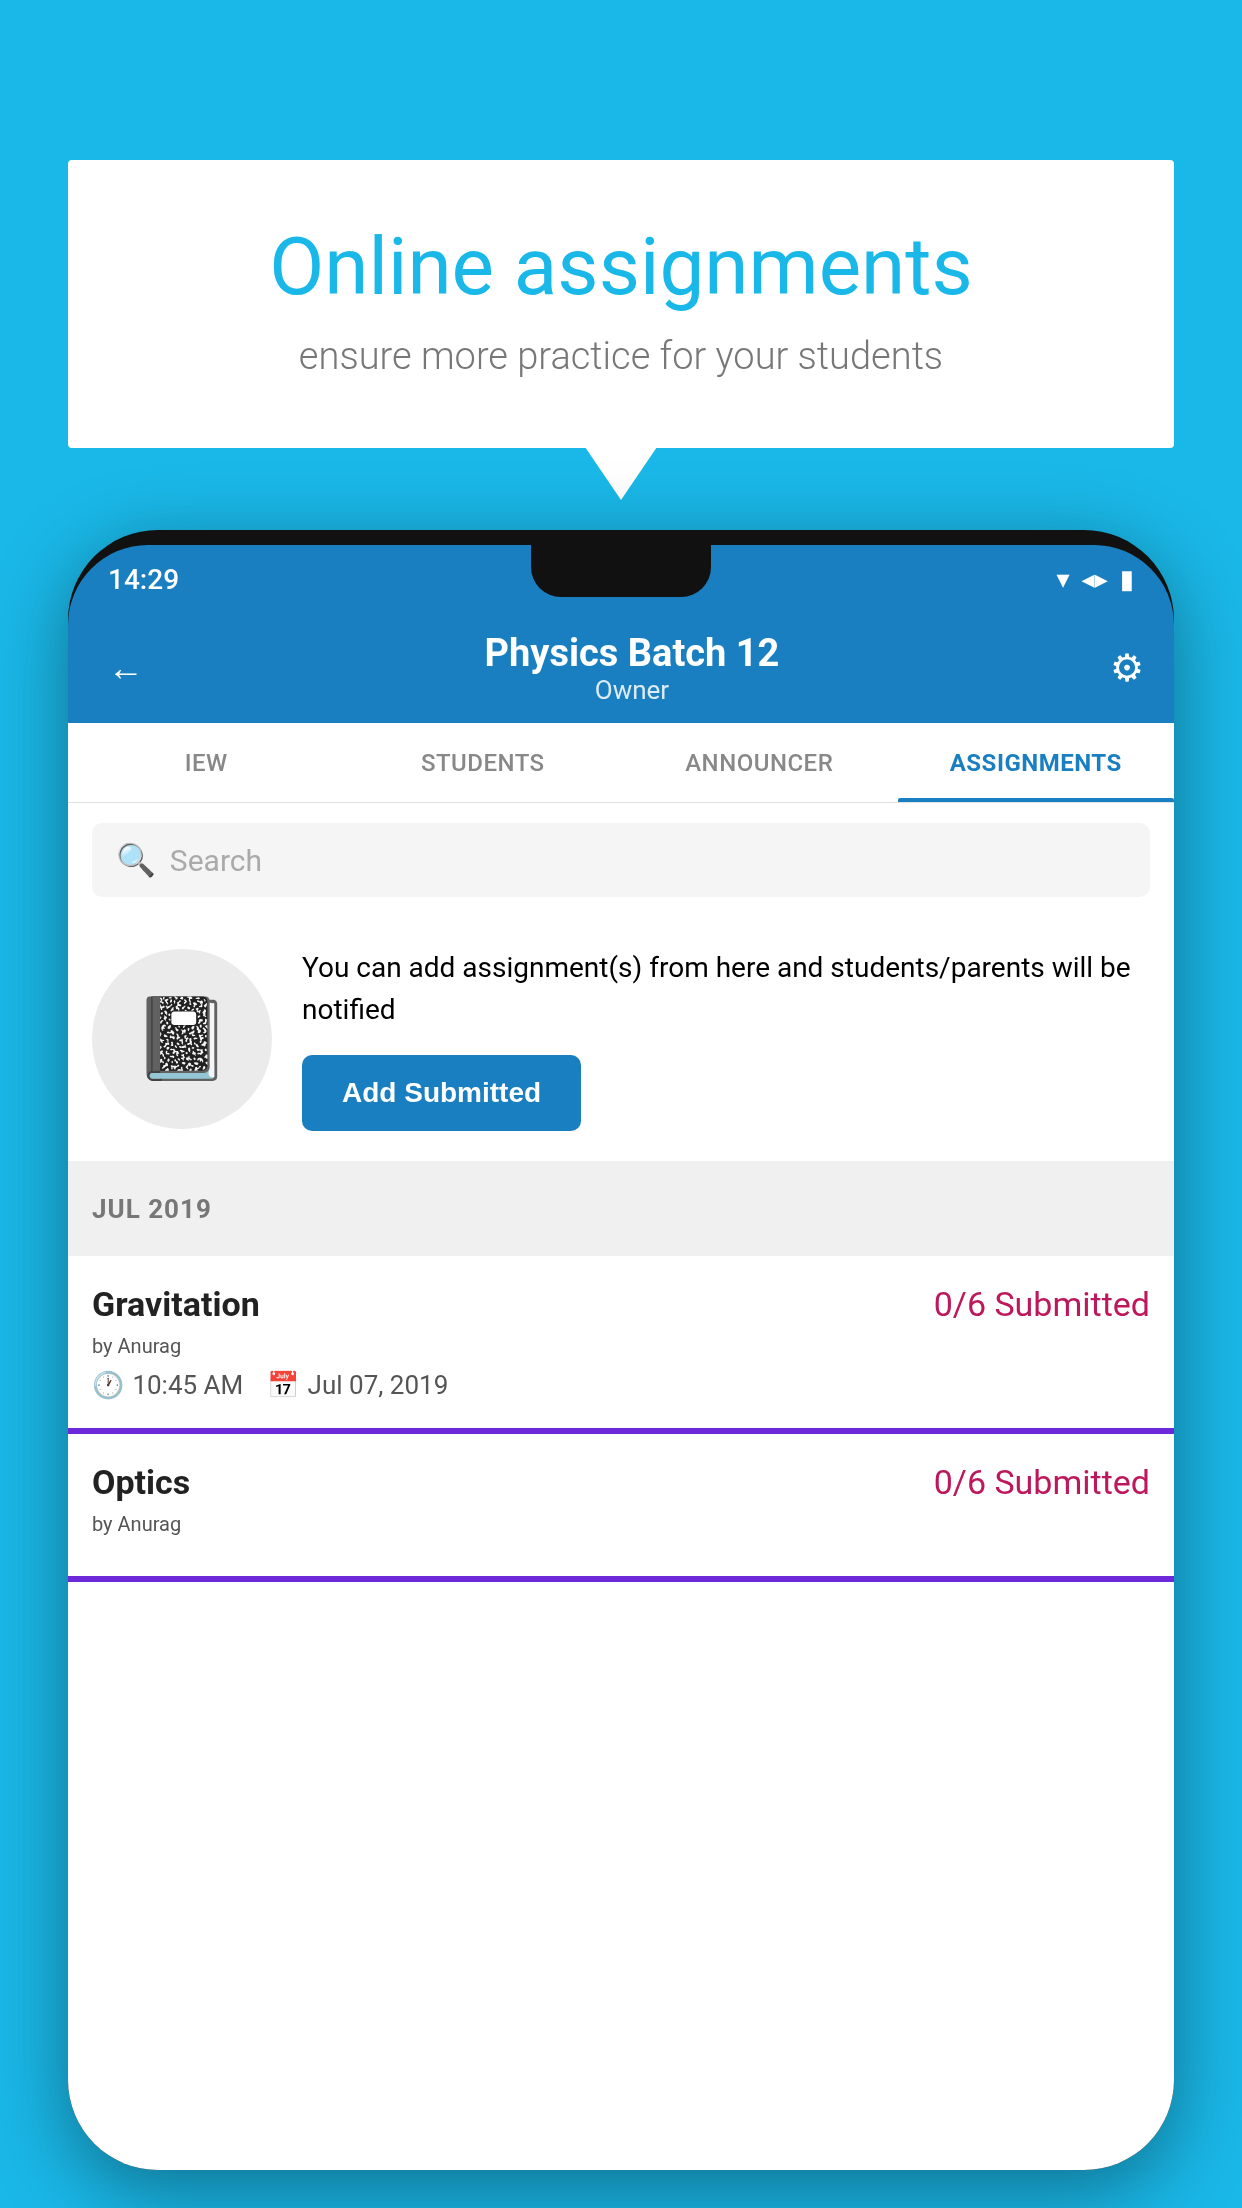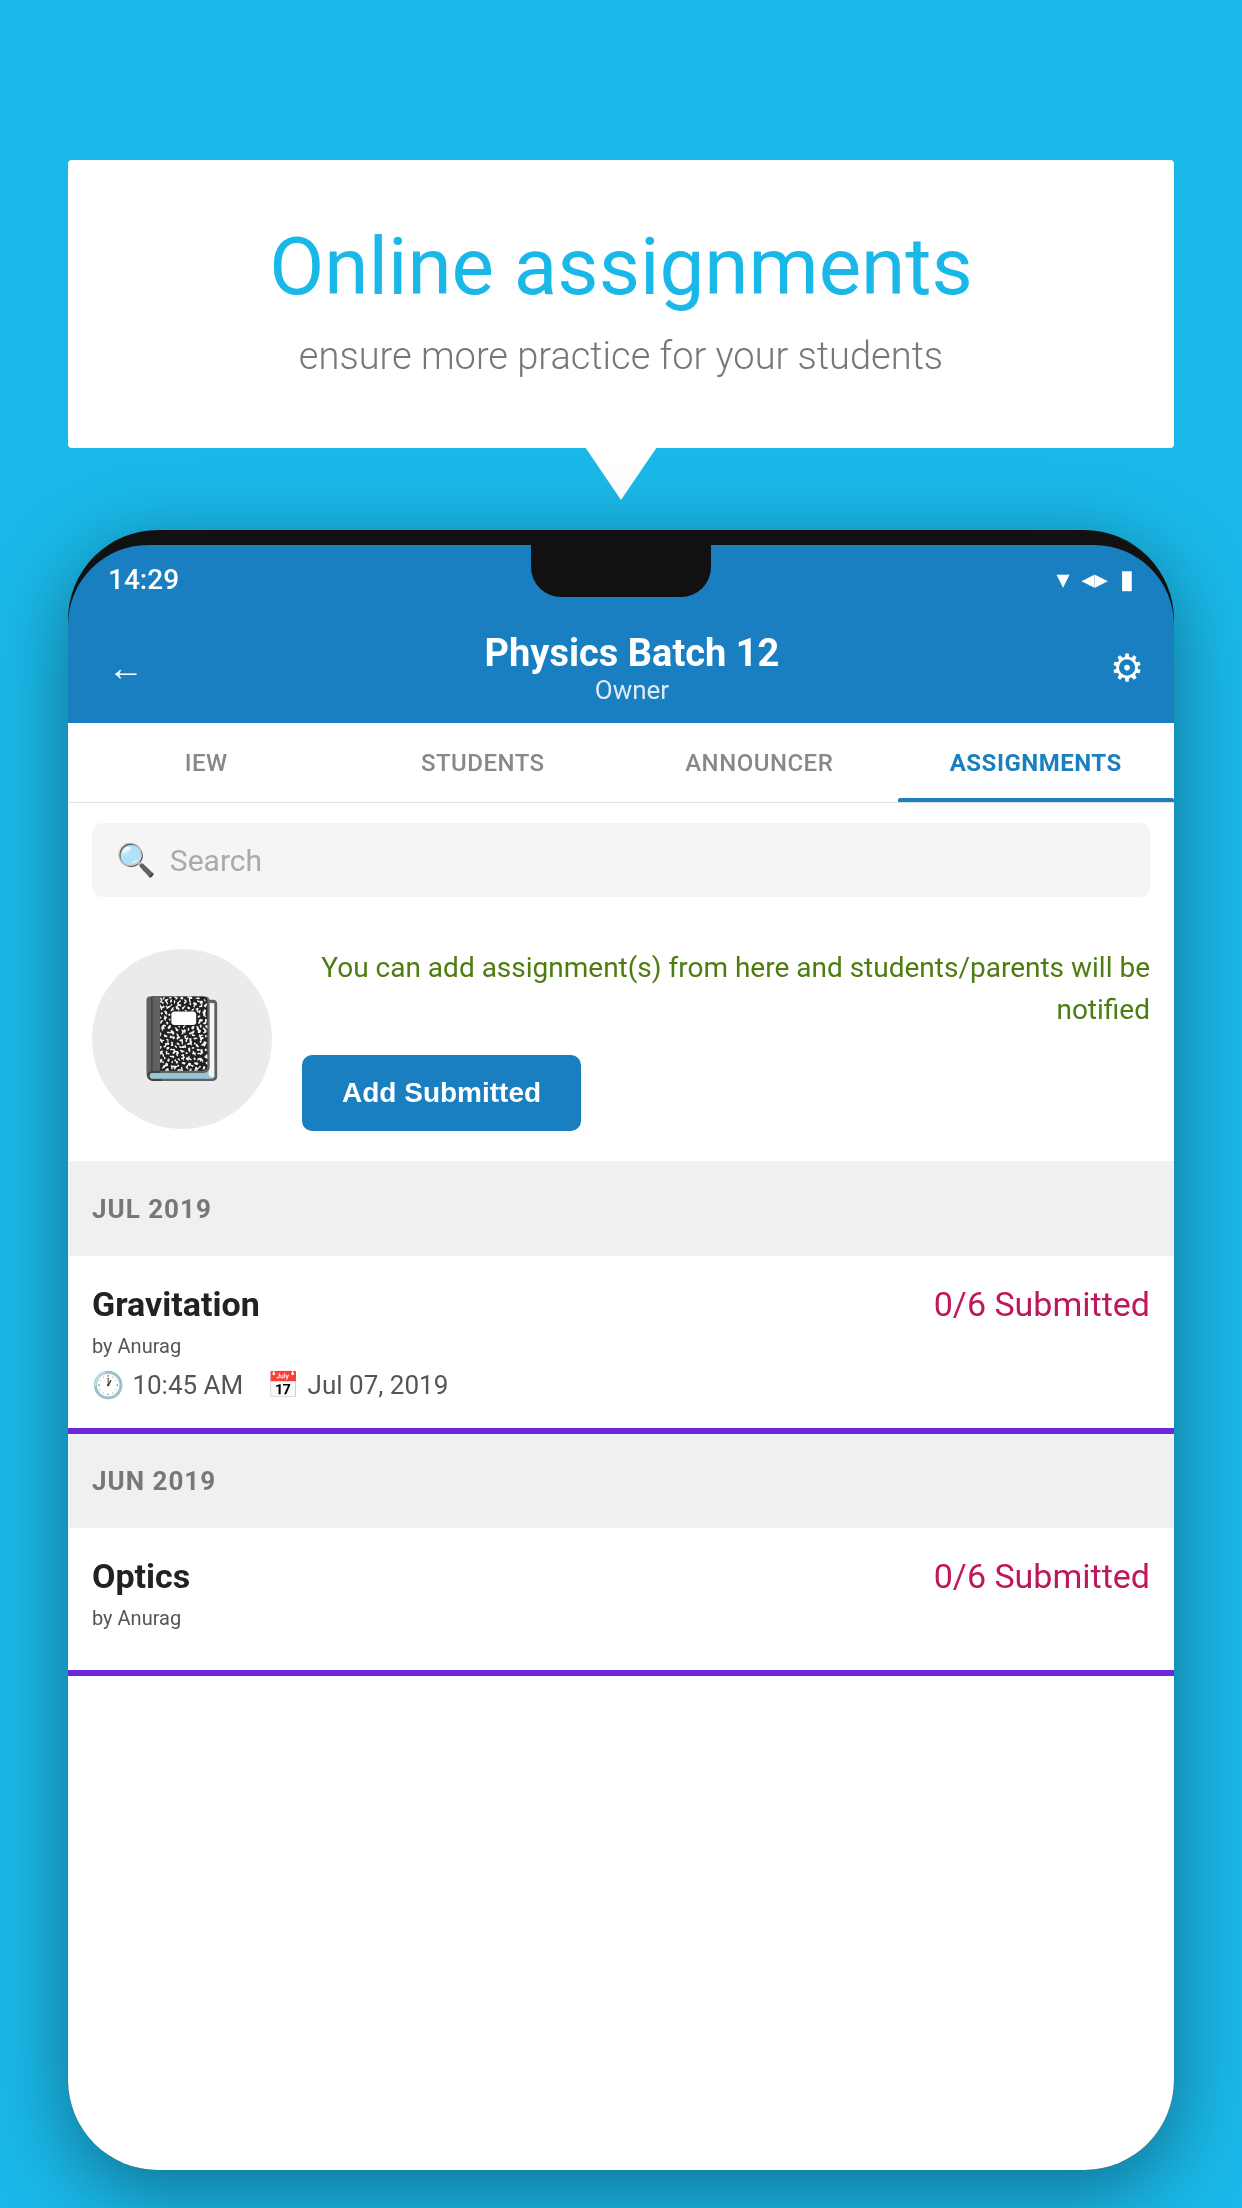--- a/index.html
+++ b/index.html
@@ -239,24 +239,23 @@
       font-size: 80px;
     }
 
     .promo-text {
       margin-left: 30px;
       flex: 1;
     }
 
     .promo-description {
       font-size: 28px;
-      color: #4d7c0f;
+      color: #000000;
       line-height: 1.5;
       margin-bottom: 24px;
-      text-align: right;
     }
 
     .add-assignment-btn {
       background: #1a7fc1;
       color: white;
       border: none;
       border-radius: 10px;
       padding: 22px 40px;
       font-size: 28px;
       font-weight: 600;
@@ -410,21 +409,20 @@
             <span class="clock-icon">🕐</span>
             <span>10:45 AM</span>
           </div>
           <div class="meta-item">
             <span class="calendar-icon">📅</span>
             <span>Jul 07, 2019</span>
           </div>
         </div>
       </div>
 
-      <div class="section-header">JUN 2019</div>
 
       <div class="assignment-item">
         <div class="assignment-top-row">
           <span class="assignment-title">Optics</span>
           <span class="assignment-submitted">0/6 Submitted</span>
         </div>
         <div class="assignment-by">by Anurag</div>
       </div>
 
     </div>

